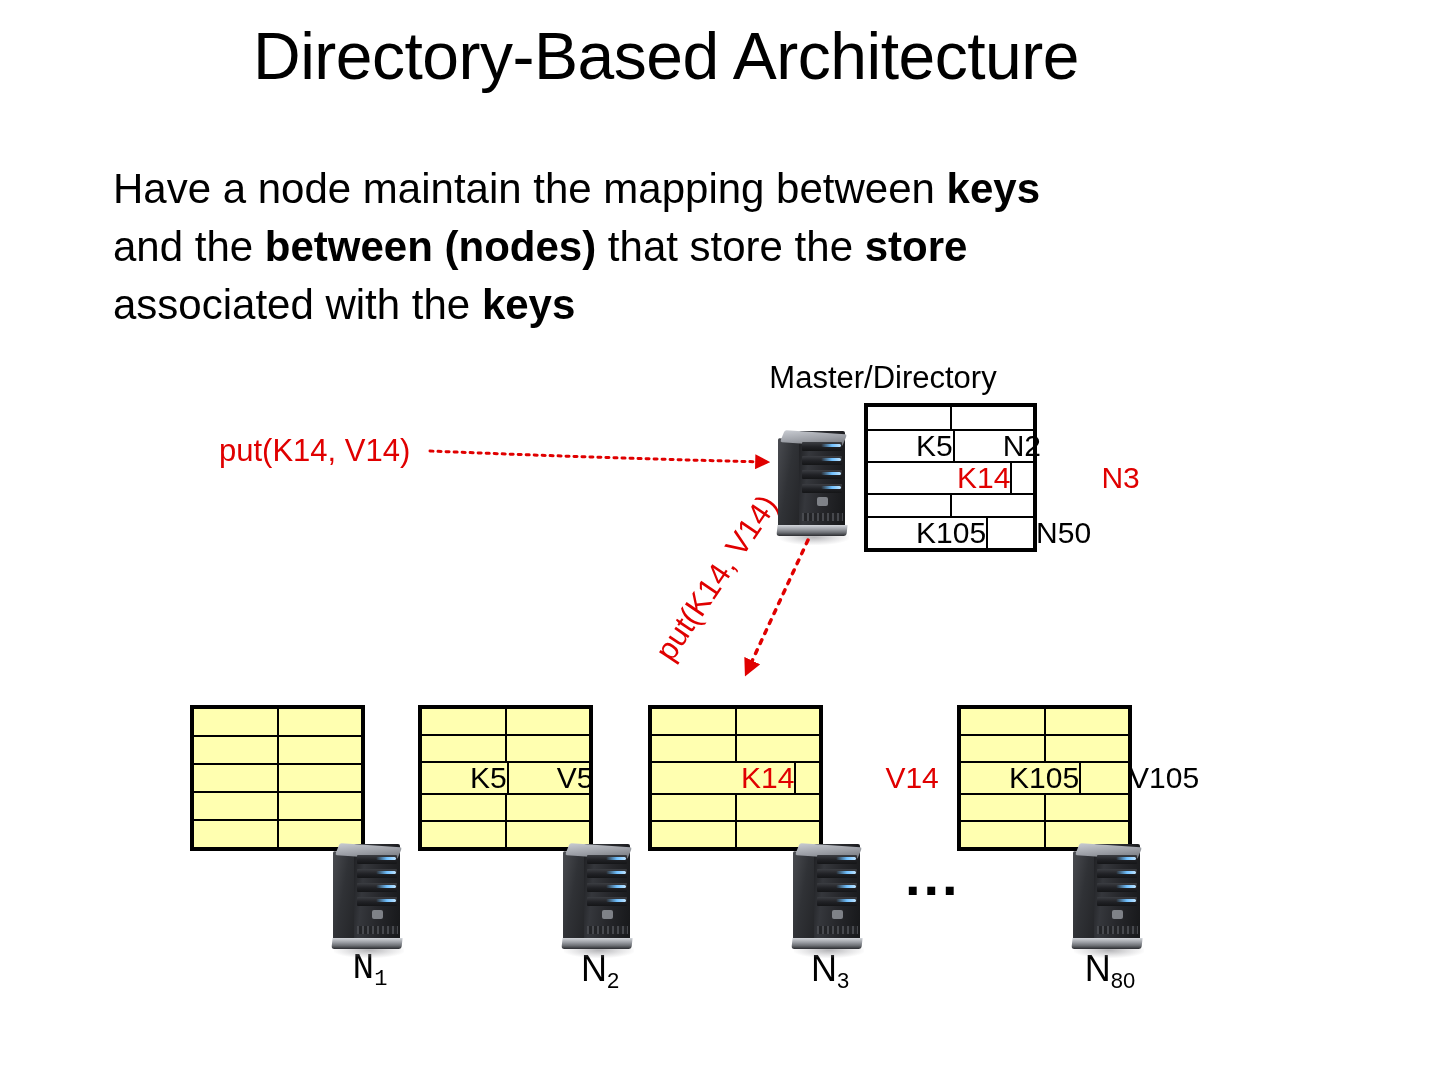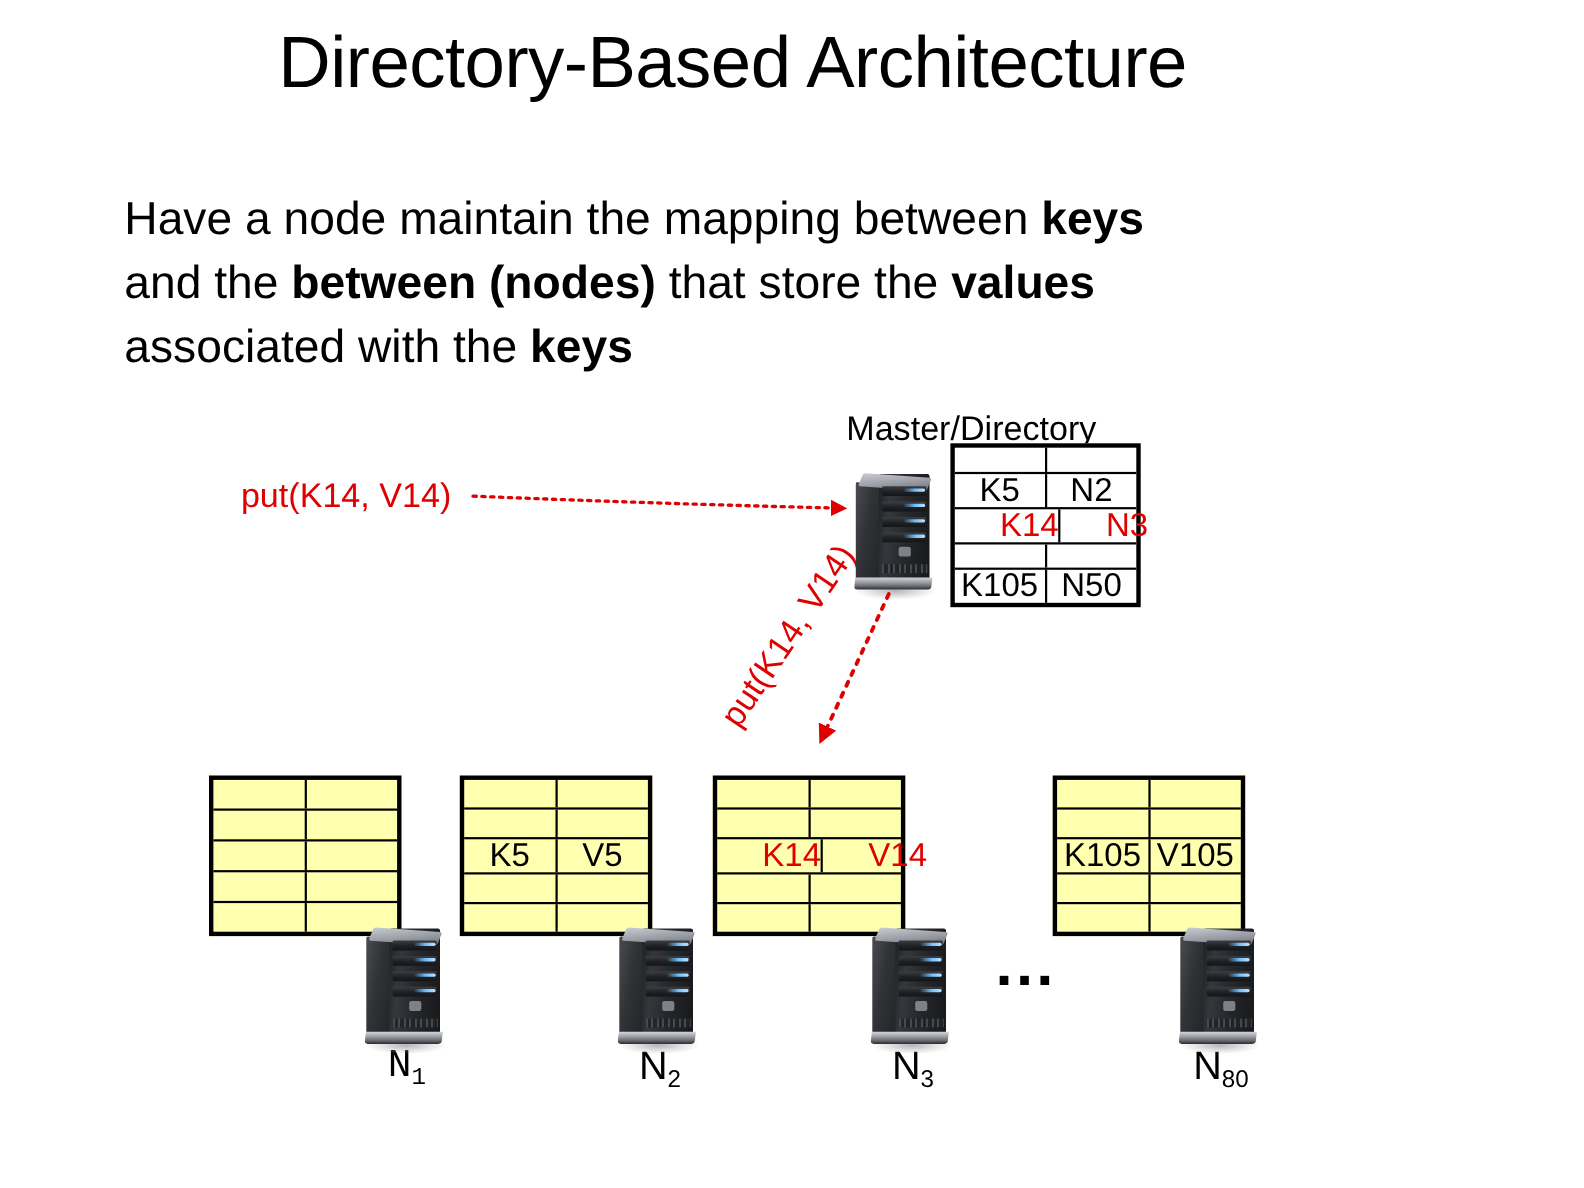--- a/index.html
+++ b/index.html
@@ -26,34 +26,34 @@
     font-size: 66px;
     line-height: 80px;
     font-weight: normal;
     letter-spacing: -0.5px;
     white-space: nowrap;
   }
 
   
   .body-text {
     position: absolute;
-    top: 170px;
+    top: 160px;
     left: 113px;
     width: 1240px;
     font-size: 42px;
     line-height: 58px;
     font-weight: normal;
   }
   .body-text b { font-weight: bold; }
 
   
   .master-label {
     position: absolute;
     left: 738px;
-    top: 372px;
+    top: 360px;
     width: 290px;
     text-align: center;
     font-size: 31px;
     line-height: 36px;
     white-space: nowrap;
   }
 
   
   .tbl {
     position: absolute;
@@ -73,20 +73,21 @@
     flex: 1 1 0;
     border-right: 2px solid #000;
     box-sizing: border-box;
     display: flex;
     align-items: center;
     justify-content: center;
     font-size: 31px;
     line-height: 1;
     white-space: nowrap;
     overflow: visible;
+    padding-left: 48px;
   }
   .tbl .cell:last-child { border-right: none; }
 
   .master-table {
     left: 864px;
     top: 403px;
     width: 173px;
     height: 149px;
     background: #ffffff;
     z-index: 6;
@@ -274,21 +275,21 @@
     height: 1080px;
     pointer-events: none;
     z-index: 9;
   }
 </style>
 </head>
 <body>
 
 <div class="slide-title">Directory-Based Architecture</div>
 
-<div class="body-text"><span>Have a node maintain the mapping between </span><b>keys</b><br><span>and the </span><b>between (nodes)</b><span> that store the </span><b>values</b><br><span>associated with the </span><b>keys</b></div>
+<div class="body-text"><span>Have a node maintain the mapping between </span><b>keys</b><br><span>and the </span><b>between (nodes)</b><span> that store the </span><b>store</b><br><span>associated with the </span><b>keys</b></div>
 
 <div class="master-label">Master/Directory</div>
 
 <div class="tbl master-table">
   <div class="row">
     <div class="cell"></div>
     <div class="cell"></div>
   </div>
   <div class="row">
     <div class="cell">K5</div>

